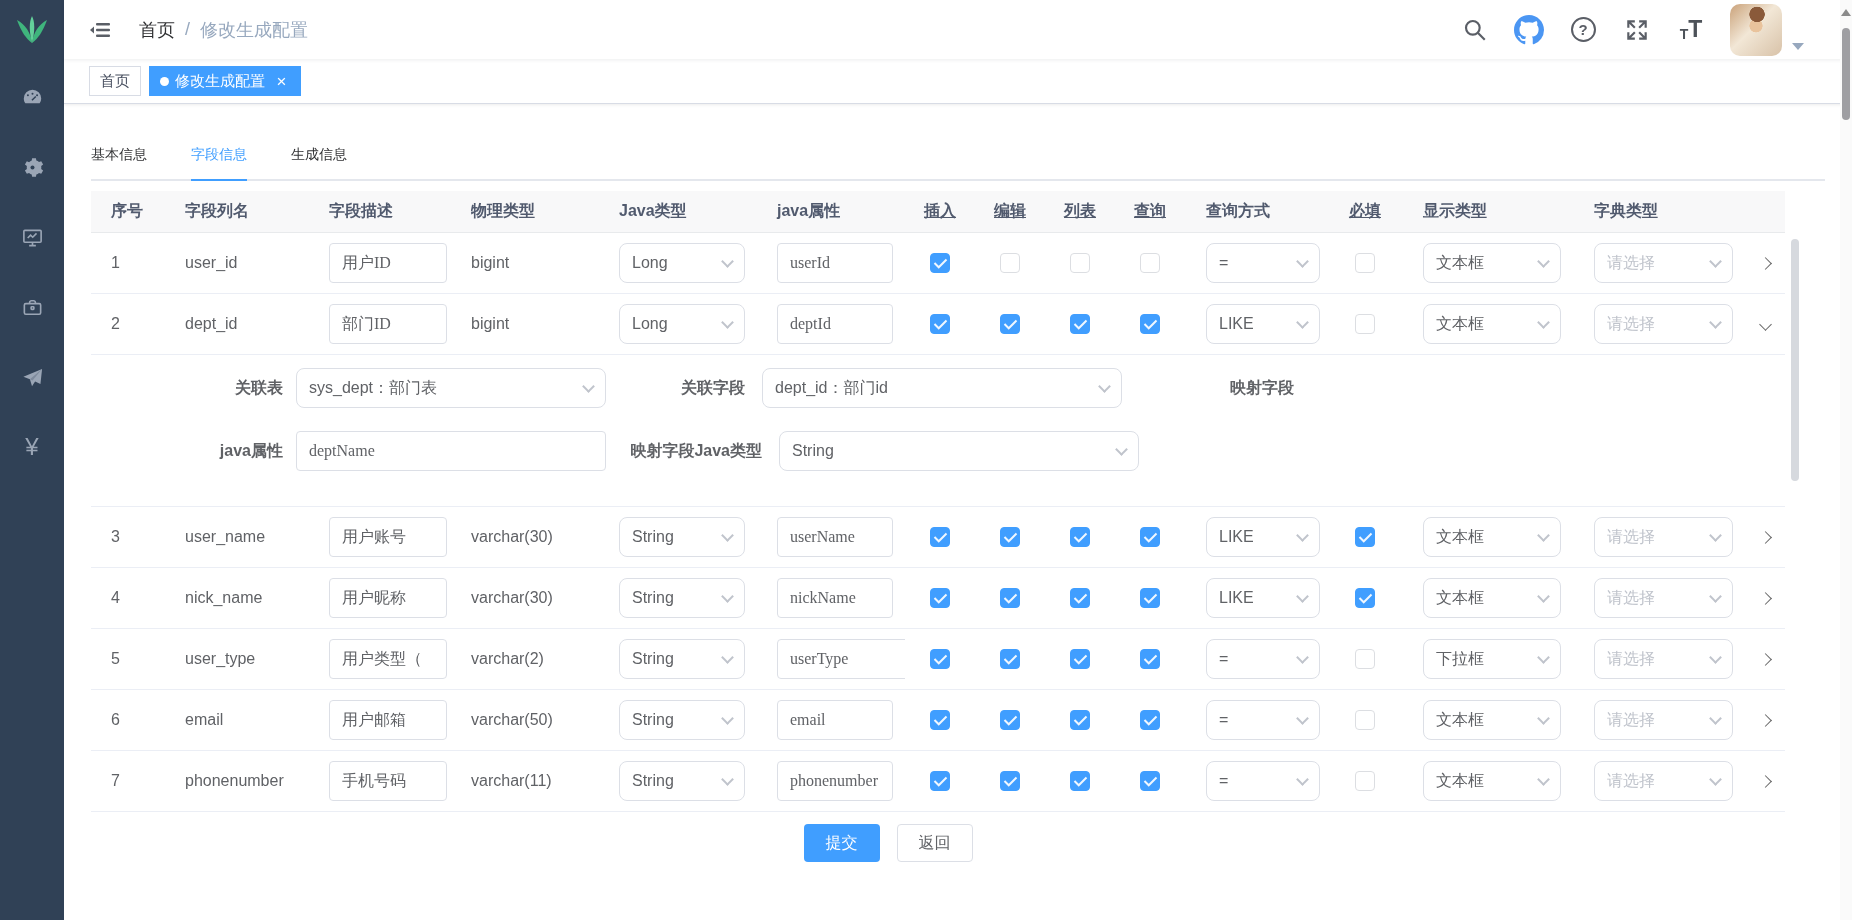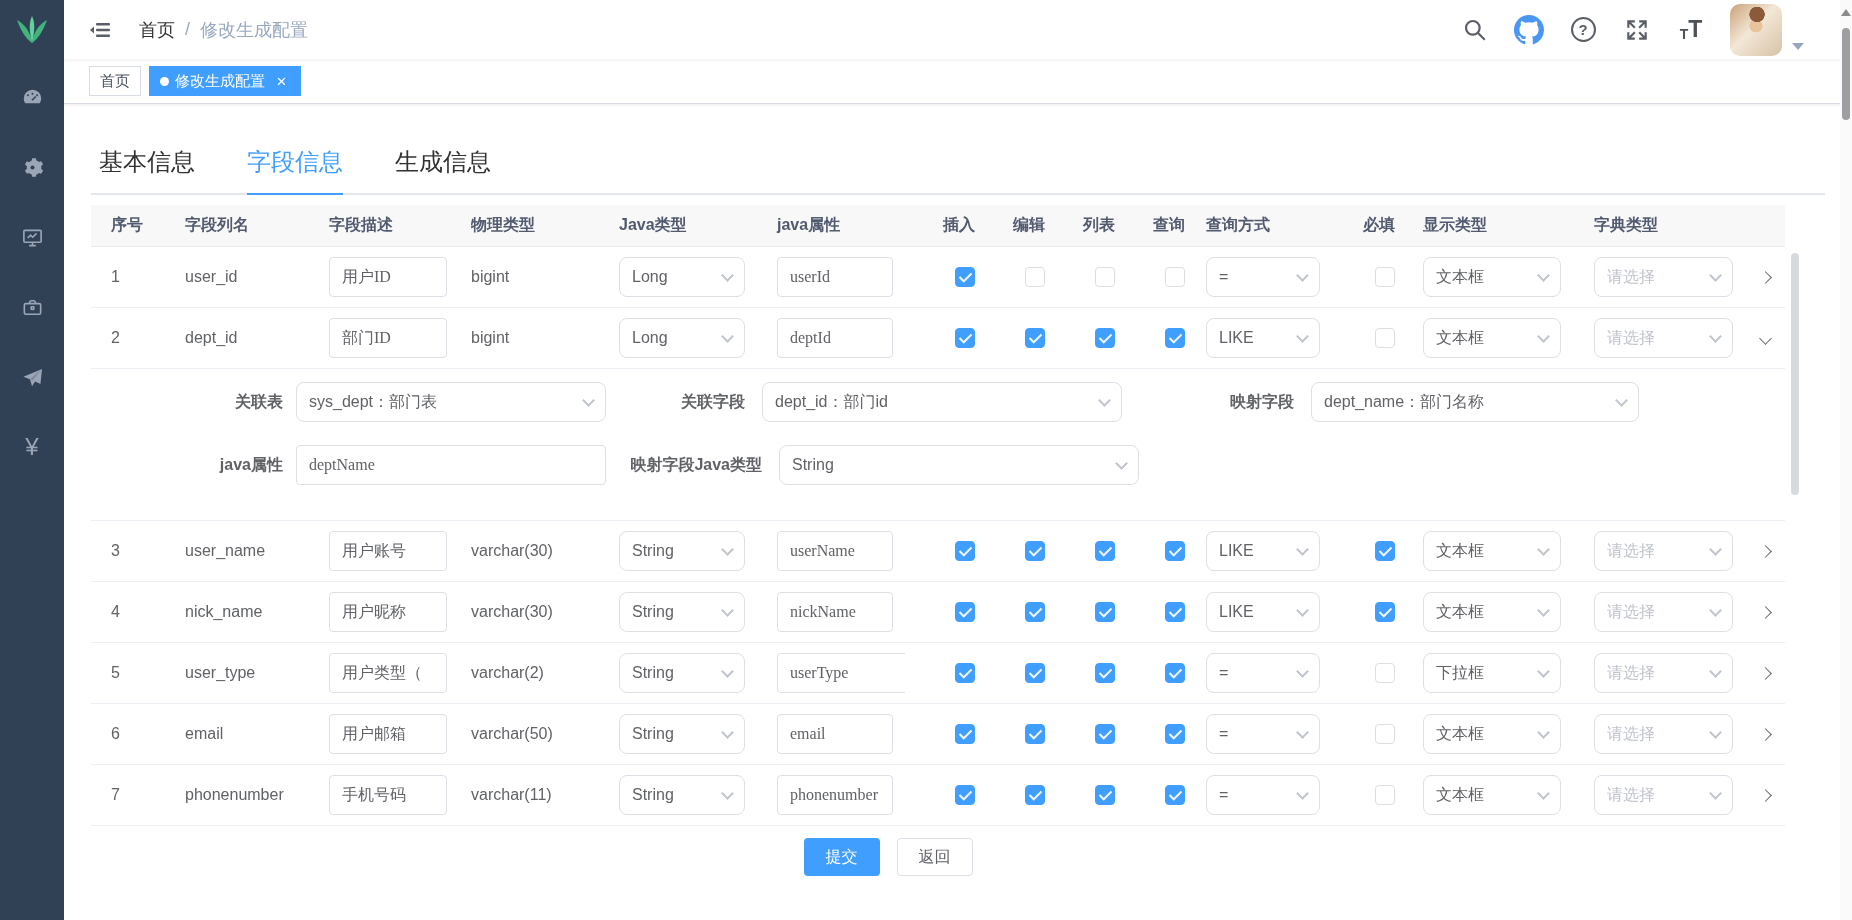--- a/index.html
+++ b/index.html
@@ -39,39 +39,39 @@
   .tags-view { height:45px; background:#fff; border-bottom:1px solid #d8dce5; box-shadow:0 1px 3px 0 rgba(0,0,0,.08); display:flex; align-items:center; padding-left:25px; gap:8px; position:relative; z-index:2; }
   .tag { height:30px; display:flex; align-items:center; padding:0 10px; border:1px solid #d8dce5; background:#fff; color:#495060; font-size:15px; cursor:pointer; }
   .tag.active { background:#409eff; border-color:#409eff; color:#fff; }
   .tag .dot { width:9px; height:9px; border-radius:50%; background:#fff; margin-right:6px; }
   .tag .close { margin-left:8px; font-size:17px; line-height:1; border-radius:50%; width:17px; height:17px; display:flex; align-items:center; justify-content:center; }
 
   .content { flex:1; background:#fff; padding:42px 27px 0; overflow:hidden; }
 
   
   .tabs { border-bottom:2px solid #e4e7ed; display:flex; gap:44px; }
-  .tab { font-size:24px; font-weight:500; color:#303133; padding-bottom:15px; cursor:pointer;margin-left:8px; }
+  .tab { font-size:14px; font-weight:500; color:#303133; padding-bottom:15px; cursor:pointer; }
   .tab.active { color:#409eff; border-bottom:2px solid #409eff; margin-bottom:-2px; }
 
   
   .toggle-row { display:flex; align-items:center; margin-top:18px; gap:14px; }
   .toggle-label { font-size:17px; color:#303133; }
   .switch { width:48px; height:24px; border-radius:12px; background:#409eff; position:relative; cursor:pointer; flex:0 0 48px; }
   .switch::after { content:''; position:absolute; right:2px; top:2px; width:20px; height:20px; border-radius:50%; background:#fff; }
   .toggle-on-text { font-size:17px; color:#409eff; cursor:pointer; }
 
   
   .ftable { margin-top:10px; position:relative; width:1694px; }
   .grid { display:grid; grid-template-columns:80px 150px 150px 148px 146px 140px 70px 70px 70px 70px 150px 60px 170px 172px 48px; align-items:center; }
   .thead { height:42px; background:#f8f8f9; border-bottom:1px solid #e8eaec; font-weight:700; color:#515a6e; font-size:16px; }
   .trow { height:61px; border-bottom:1px solid #ebeef5; background:#fff; font-size:16px; color:#606266; }
   .cell { white-space:nowrap; overflow:hidden; }
   .p20 { padding-left:20px; } .p14 { padding-left:14px; }
   .p8 { padding-left:8px; } .p12 { padding-left:12px; } .p21 { padding-left:21px; } .p28 { padding-left:28px; } .p29 { padding-left:29px; }
-  .center { text-align:right; }
+  .center { text-align:center;text-decoration:underline; }
 
   .tinput { height:40px; width:118px; border:1px solid #dcdfe6; border-radius:4px; padding:0 12px; font-size:16px; color:#606266; font-family:Liberation Serif, serif; background:#fff; outline:none; }
   .ml8 { margin-left:8px; } .ml12 { margin-left:12px; } .ml13 { margin-left:13px; } .ml17 { margin-left:17px; } .ml21 { margin-left:21px; } .ml28 { margin-left:28px; } .ml29 { margin-left:29px; } .ml73 { margin-left:73px; } .ml106 { margin-left:106px; }
 
   .select { height:40px; border:1px solid #dcdfe6; border-radius:8px; background:#fff; display:inline-flex; align-items:center; justify-content:space-between; padding:0 12px; font-size:16px; color:#606266; cursor:pointer; vertical-align:middle; }
   .w126 { width:126px; } .w114 { width:114px; } .w138 { width:138px; } .w139 { width:139px; }
   .w310 { width:310px; } .w328 { width:328px; } .w360 { width:360px; }
   .select .chev { width:9px; height:9px; border-right:2px solid #c0c4cc; border-bottom:2px solid #c0c4cc; transform:rotate(45deg) ; margin-top:-4px; flex:0 0 9px; }
   .select .select-value { overflow:hidden; white-space:nowrap; }
   .select.dict .select-value { color:#c0c4cc; }
@@ -332,24 +332,20 @@
       <div class="select w310 ml13">
         <span class="select-value">sys_dept：部门表</span>
                   <span class="chev"></span>
       </div>
       <span class="ep-label w66 ml73">关联字段</span>
       <div class="select w360 ml17">
         <span class="select-value">dept_id：部门id</span>
                   <span class="chev"></span>
       </div>
       <span class="ep-label w66 ml106">映射字段</span>
-      <div class="select w328 ml17">
-        <span class="select-value">dept_name：部门名称</span>
-                  <span class="chev"></span>
-      </div>
     </div>
     <div class="ep-line">
       <span class="ep-label w192">java属性</span>
       <input class="tinput w310 ml13" style="width: 310px;" value="deptName">
       <span class="ep-label w139L ml17">映射字段Java类型</span>
       <div class="select w360 ml17">
         <span class="select-value">String</span>
                   <span class="chev"></span>
       </div>
     </div>

